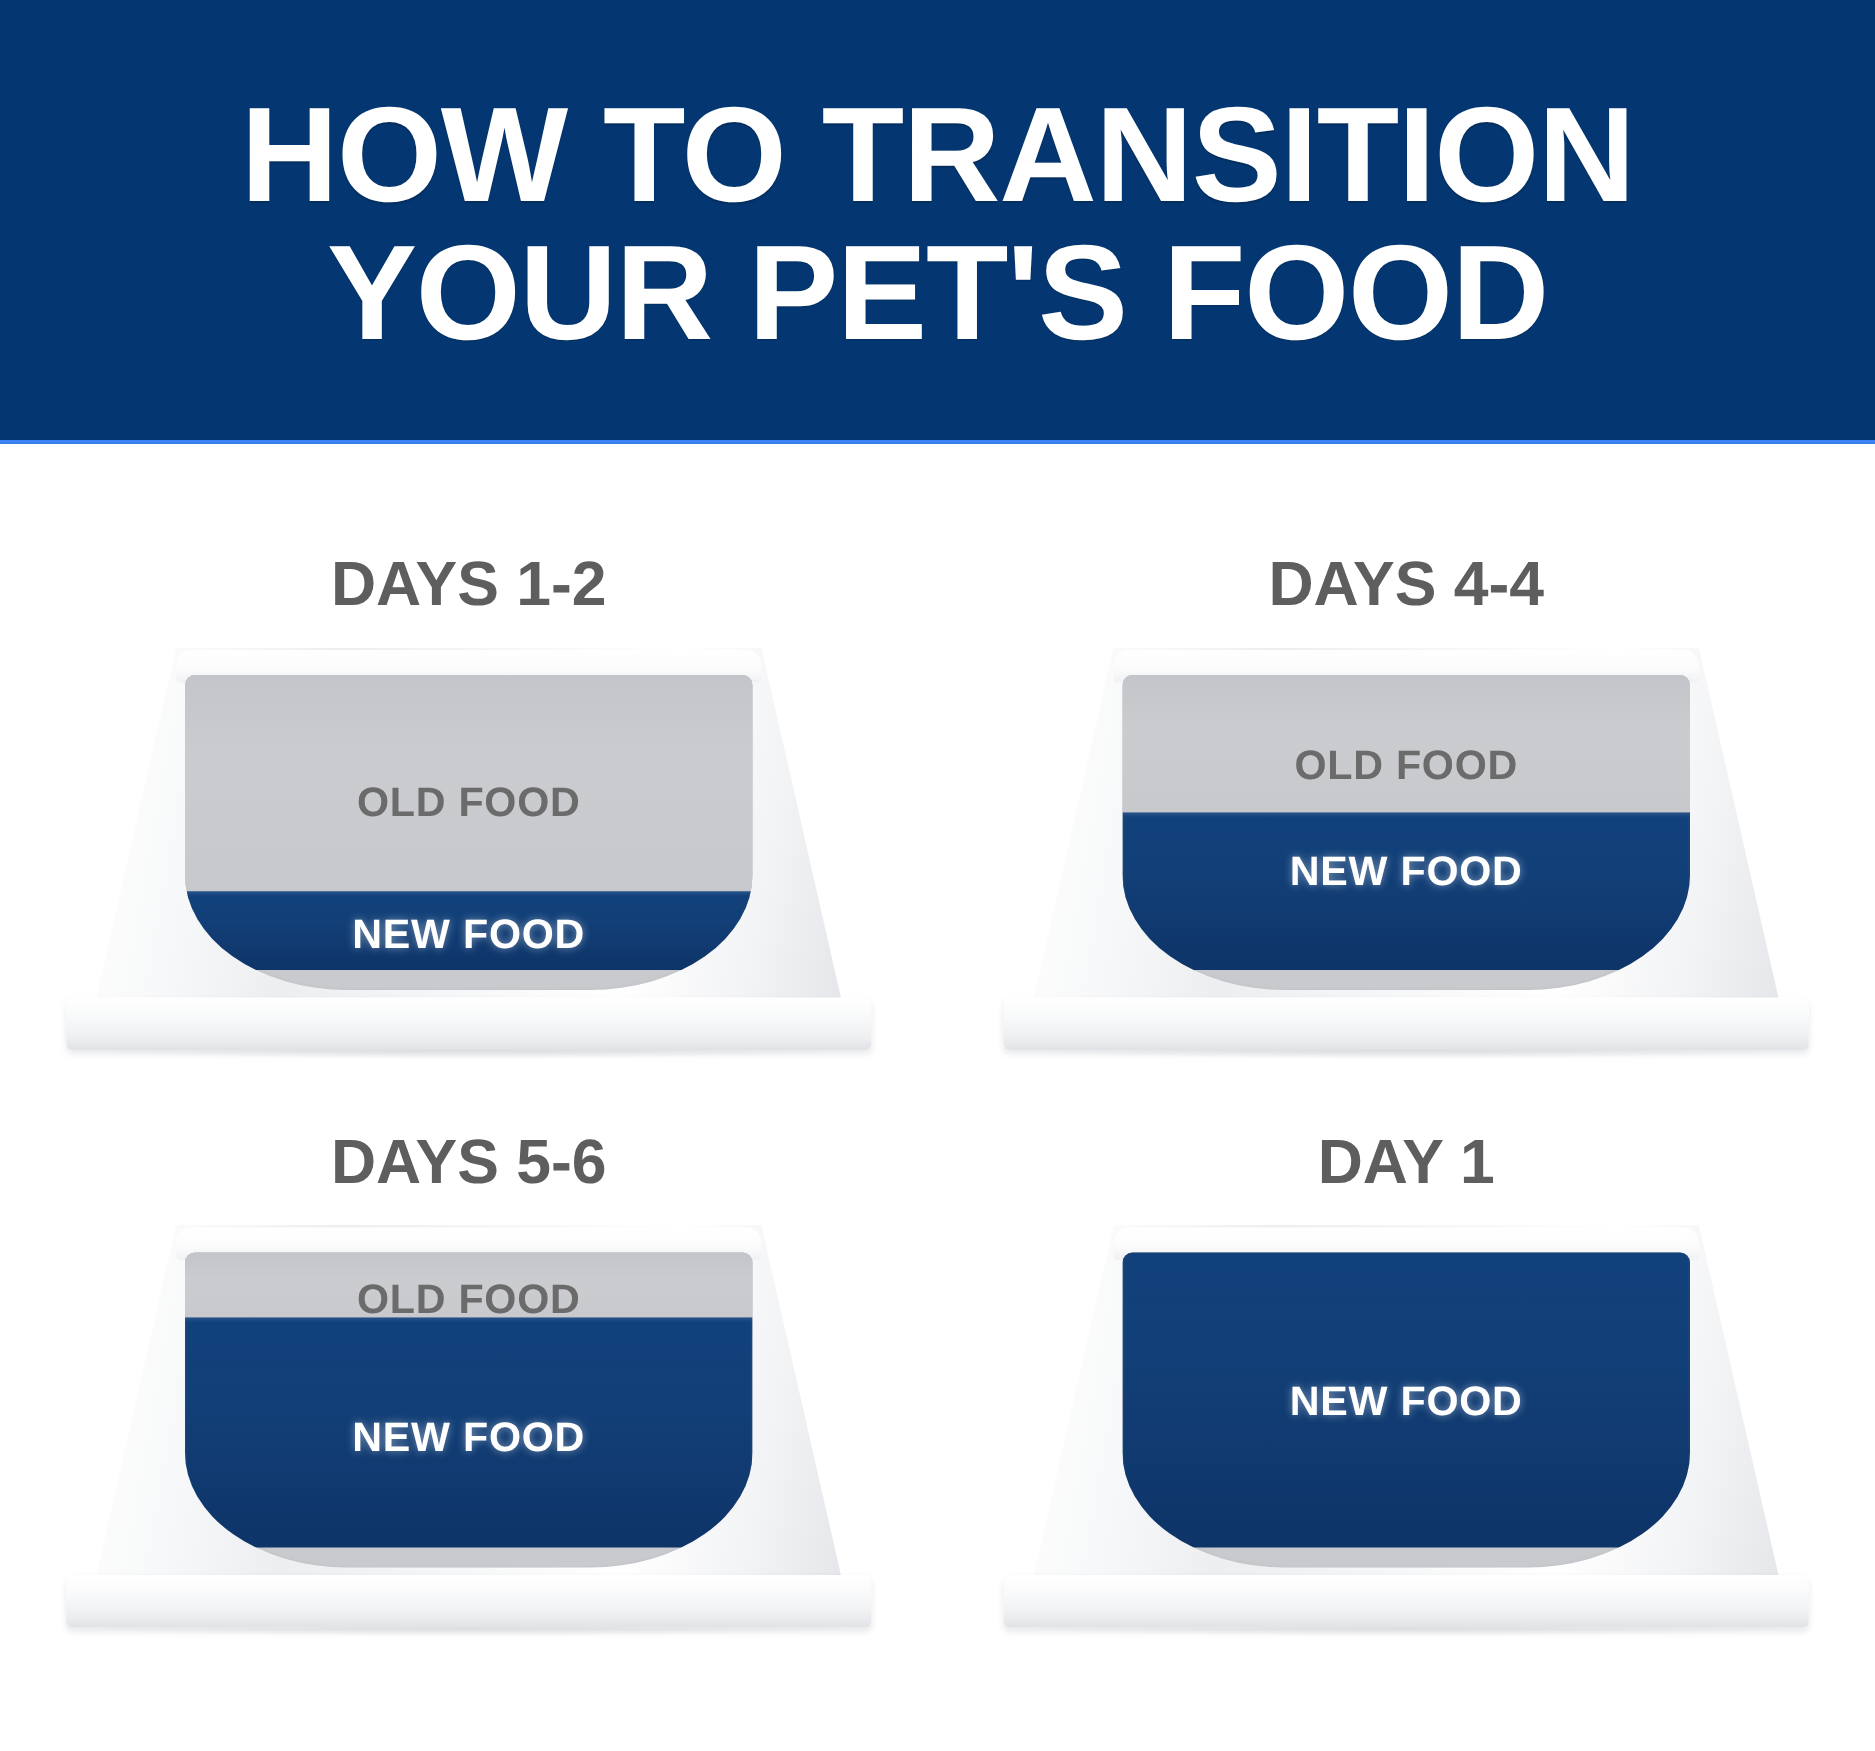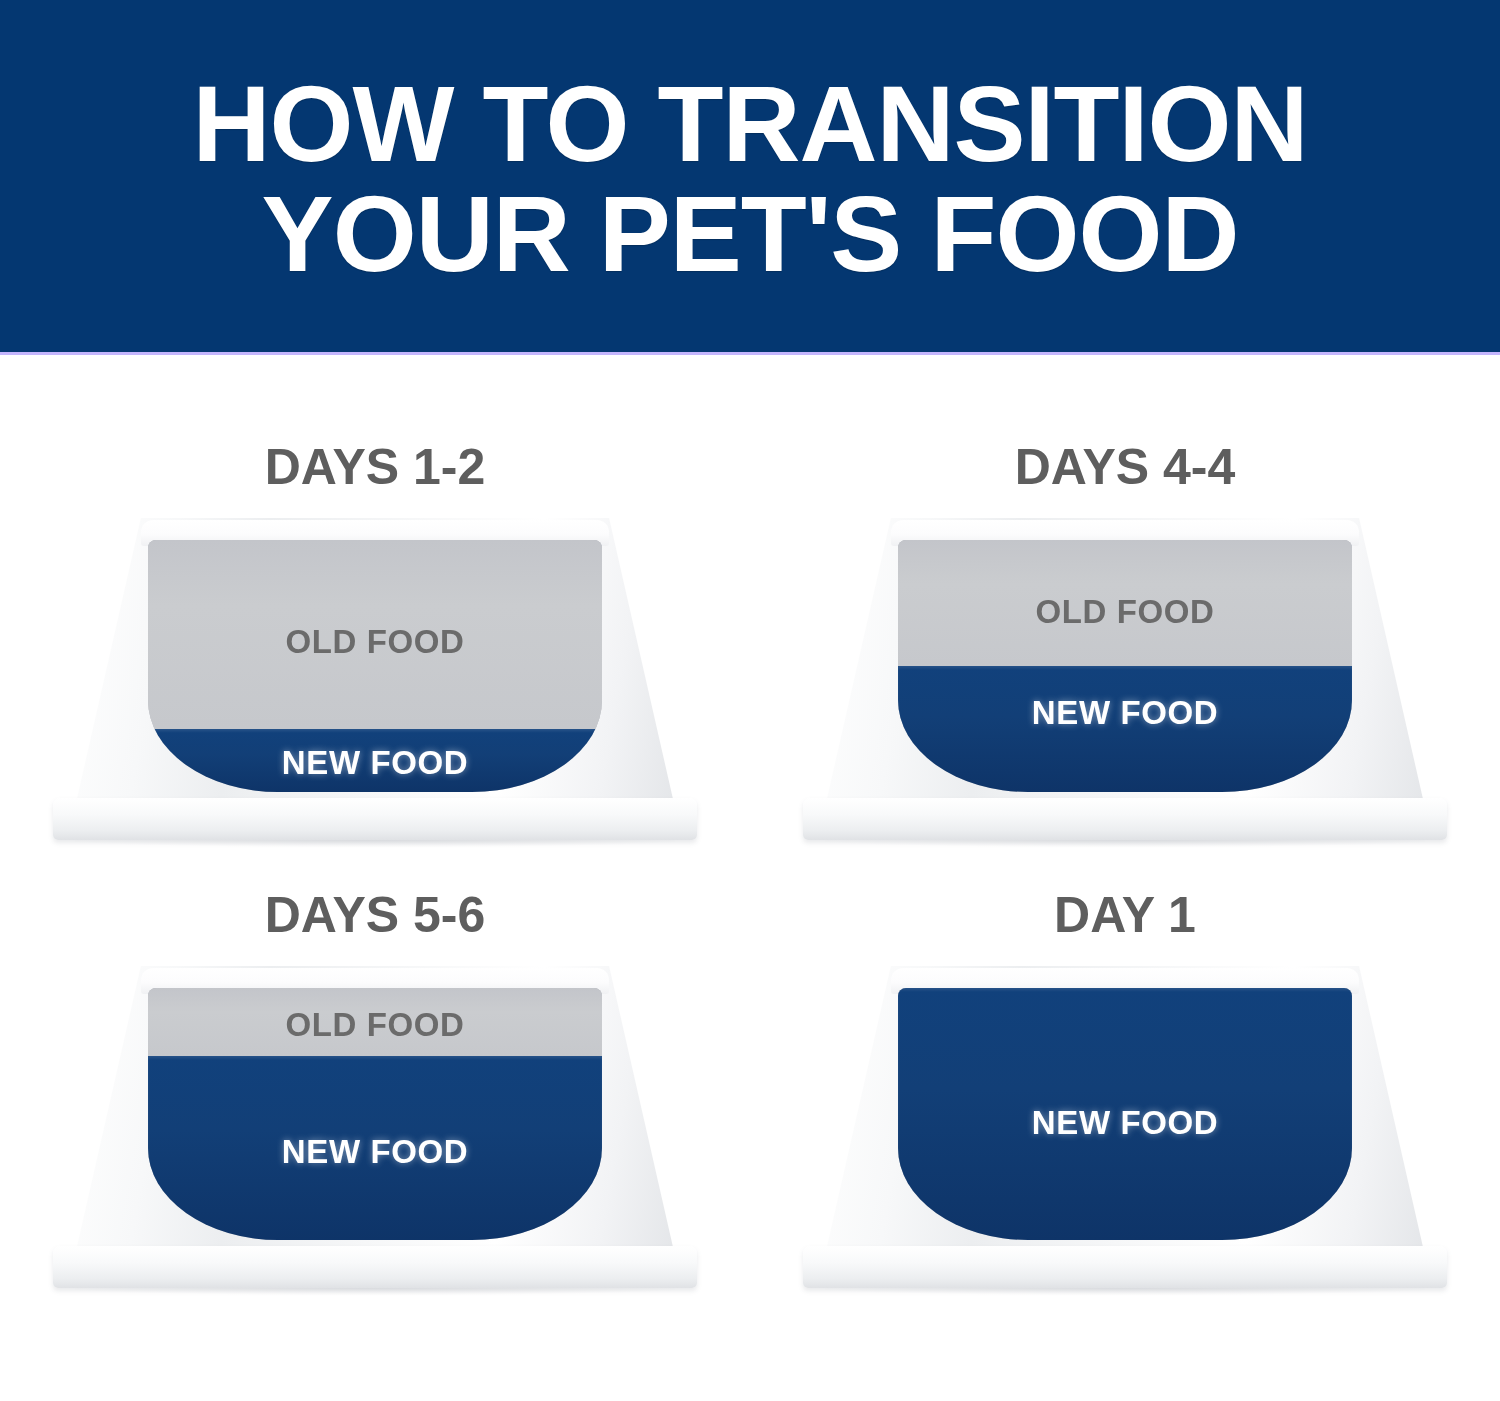--- a/index.html
+++ b/index.html
@@ -13,21 +13,21 @@
   
   #header-banner {
     width:1500px;
     height:355px;
     background:#043771;
     display:flex;
     flex-direction:column;
     align-items:center;
     justify-content:center;
     padding-top:6px;
-    border-bottom:3px solid #c4b5fd;
+    border-bottom:3px solid #3b82f6;
   }
   .headline {
     color:#ffffff;
     font-weight:bold;
     font-size:104px;
     line-height:0.96;
     letter-spacing:-1px;
     text-align:center;
     white-space:nowrap;
     transform:scaleX(1.0);
@@ -52,21 +52,21 @@
   }
 
   .day-label {
     margin-top:83px;
     font-size:50px;
     font-weight:bold;
     color:#5E5E5E;
     letter-spacing:0px;
     white-space:nowrap;
   }
-  .bowl-cell.row2 .day-label { margin-top:8px; }
+  .bowl-cell.row2 .day-label { margin-top:22px; }
 
   
   .bowl {
     position:relative;
     width:660px;
     height:330px;
     margin-top:22px;
   }
 
   
@@ -112,21 +112,21 @@
     box-shadow:inset 0 2px 4px rgba(90,100,115,0.30);
     background:#C8CACE;
   }
   .food-old {
     position:absolute;
     left:0; top:0; right:0;
     background:linear-gradient(180deg,#c3c5ca 0%, #cacccf 35%, #c6c8cc 100%);
   }
   .food-new {
     position:absolute;
-    left:0; right:0; bottom:0;
+    left:0; right:0; bottom:16px;
     background:linear-gradient(180deg,#11417c 0%, #123f77 40%, #0e3468 100%);
     box-shadow:inset 0 2px 3px rgba(255,255,255,0.10);
   }
   .food-label {
     position:absolute;
     left:0; right:0;
     text-align:center;
     font-weight:bold;
     font-size:33px;
     letter-spacing:0.6px;

